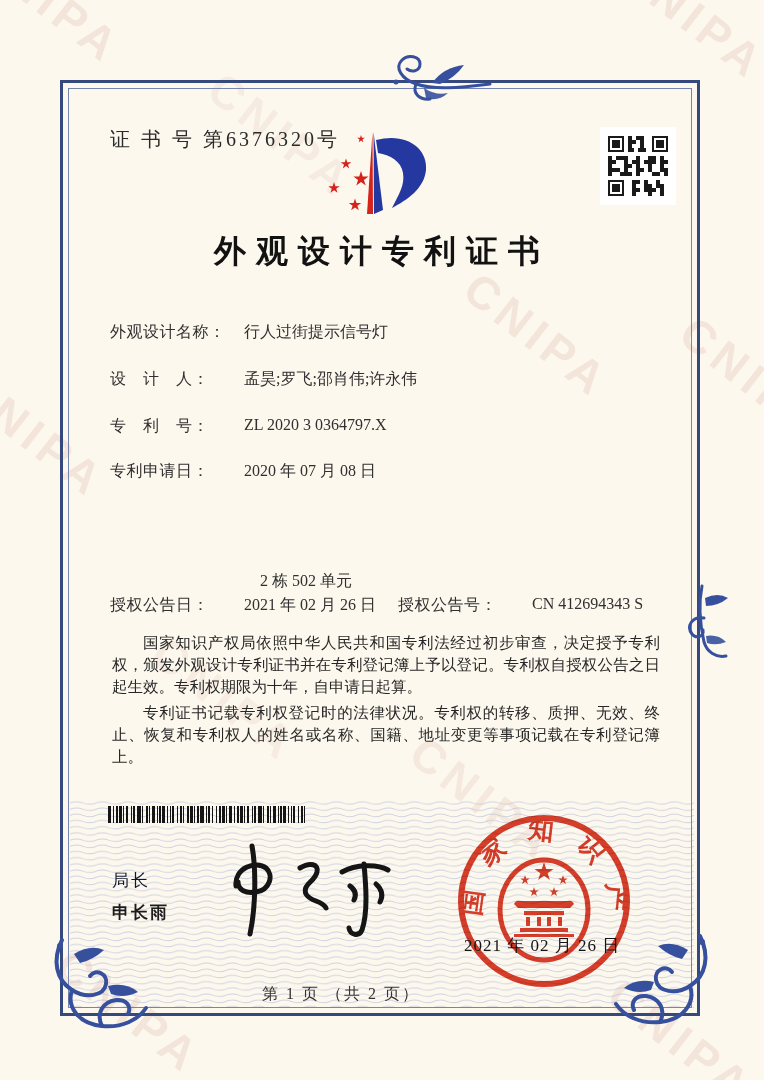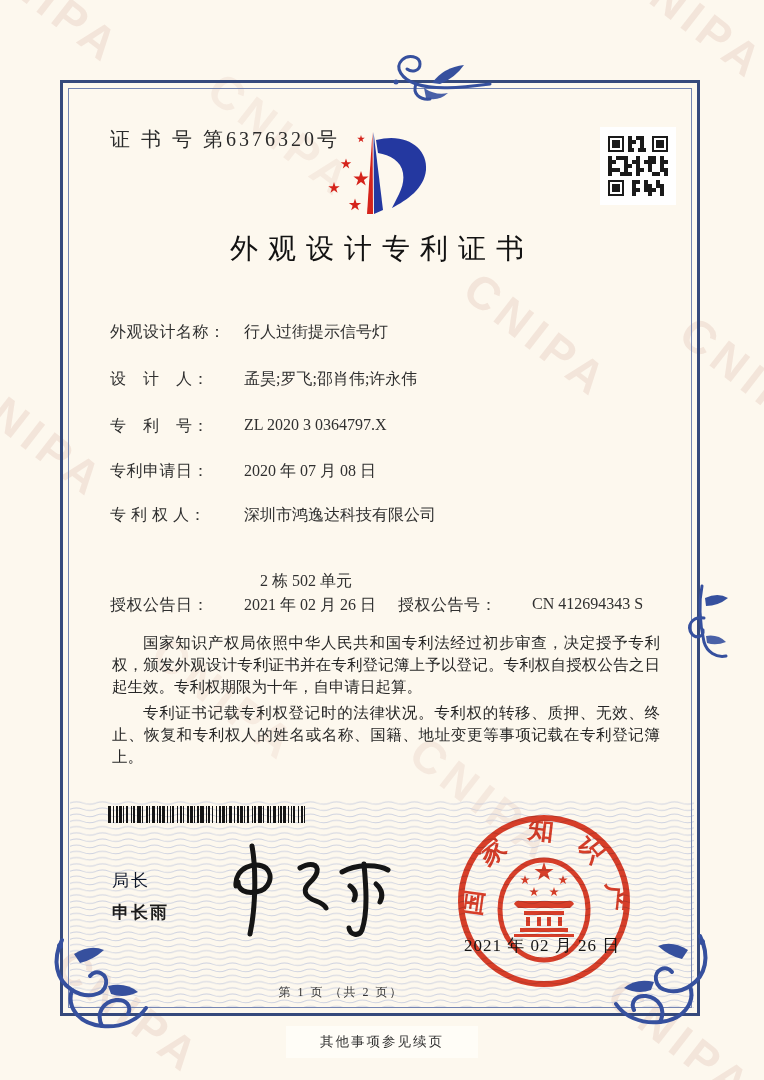--- a/index.html
+++ b/index.html
@@ -11,41 +11,41 @@
       white-space:nowrap;pointer-events:none;}
   
   .frame-outer{position:absolute;left:60px;top:80px;width:634px;height:930px;border:3px solid #35497c;}
   .frame-inner{position:absolute;left:68px;top:88px;width:622px;height:918px;border:1.5px solid #7585b2;}
   
   .guilloche{position:absolute;left:70px;top:800px;}
   .cert-no{position:absolute;left:110px;top:126px;font-size:20px;letter-spacing:3px;color:#2a2a2a;}
   .logo{position:absolute;left:310px;top:126px;}
   .qr{position:absolute;left:600px;top:127px;width:76px;height:78px;background:#ffffff;
       display:flex;align-items:center;justify-content:center;}
-  .title{position:absolute;left:0;top:230px;width:764px;text-align:center;font-size:28px;
-         font-weight:400;letter-spacing:10px;color:#121212;}
+  .title{position:absolute;left:0;top:230px;width:764px;text-align:center;font-size:32px;
+         font-weight:700;letter-spacing:10px;color:#121212;}
   .row{position:absolute;left:110px;width:566px;height:22px;font-size:16px;color:#303030;}
   .row span{position:absolute;top:0;white-space:nowrap;}
   .f-lab{left:0;letter-spacing:0.5px;}
   .f-val{left:134px;}
   .g-lab2{left:288px;letter-spacing:0.5px;}
   .g-val2{left:422px;}
   .addr2{position:absolute;left:260px;top:571px;font-size:16px;color:#303030;}
   .paras{position:absolute;left:108px;top:628px;width:556px;font-size:15.5px;line-height:22px;
          text-align:justify;color:#272727;}
   .paras p{margin:4px;text-indent:31px;}
   .barcode{position:absolute;left:108px;top:806px;}
   .chief-title{position:absolute;left:112px;top:869px;font-family:"Liberation Sans","DejaVu Sans",sans-serif;
                font-size:17px;letter-spacing:2px;color:#0f172a;}
   .chief-name{position:absolute;left:112px;top:901px;font-family:"Liberation Sans","DejaVu Sans",sans-serif;
               font-size:17px;letter-spacing:2px;color:#1c1c1c;font-weight:bold;}
   .sig{position:absolute;left:222px;top:838px;}
   .seal{position:absolute;left:455px;top:812px;mix-blend-mode:multiply;opacity:0.93;}
   .seal-date{position:absolute;left:464px;top:934px;font-size:17px;letter-spacing:1px;color:#141414;z-index:5;}
-  .page-info{position:absolute;left:241px;top:984px;width:200px;text-align:center;font-size:12px;
+  .page-info{position:absolute;left:241px;top:984px;width:200px;text-align:center;font-size:16px;
              letter-spacing:2px;color:#333;}
   .cont-band{position:absolute;left:286px;top:1026px;width:192px;height:32px;background:#fffdf7;
              display:flex;align-items:center;justify-content:center;}
   .cont-text{font-size:13.5px;letter-spacing:2px;color:#333;}
   .flourish{position:absolute;pointer-events:none;}
   .fl-top{left:374px;top:52px;}
   .fl-right{left:684px;top:584px;}
   .fl-bl{left:46px;top:936px;}
   .fl-br{left:612px;top:928px;}
 </style>
@@ -181,24 +181,20 @@
     <span class="f-lab">外观设计名称：</span>
     <span class="f-val">行人过街提示信号灯</span>
   </div>
   <div class="row" style="top:416px">
     <span class="f-lab">专　利　号：</span>
     <span class="f-val">ZL 2020 3 0364797.X</span>
   </div>
   <div class="row" style="top:461px">
     <span class="f-lab">专利申请日：</span>
     <span class="f-val">2020 年 07 月 08 日</span>
-  </div>
-  <div class="row" style="top:505px">
-    <span class="f-lab">专 利 权 人：</span>
-    <span class="f-val">深圳市鸿逸达科技有限公司</span>
   </div>
   <div class="addr2">2 栋 502 单元</div>
 
   <div class="row" style="top:595px">
     <span class="f-lab">授权公告日：</span>
     <span class="f-val">2021 年 02 月 26 日</span>
     <span class="g-lab2">授权公告号：</span>
     <span class="g-val2">CN 412694343 S</span>
   </div>
 
@@ -250,17 +246,14 @@
         <rect x="14" y="13" width="4" height="9"></rect>
         <rect x="-24" y="24" width="48" height="4"></rect>
         <rect x="-30" y="30" width="60" height="3"></rect>
       </g>
     </g>
   </svg>
 
   <div class="seal-date">2021 年 02 月 26 日</div>
 
   <div class="page-info">第 1 页 （共 2 页）</div>
-  <div class="cont-band">
-    <span class="cont-text">其他事项参见续页</span>
-  </div>
 
 </div>
 
 </body></html>

